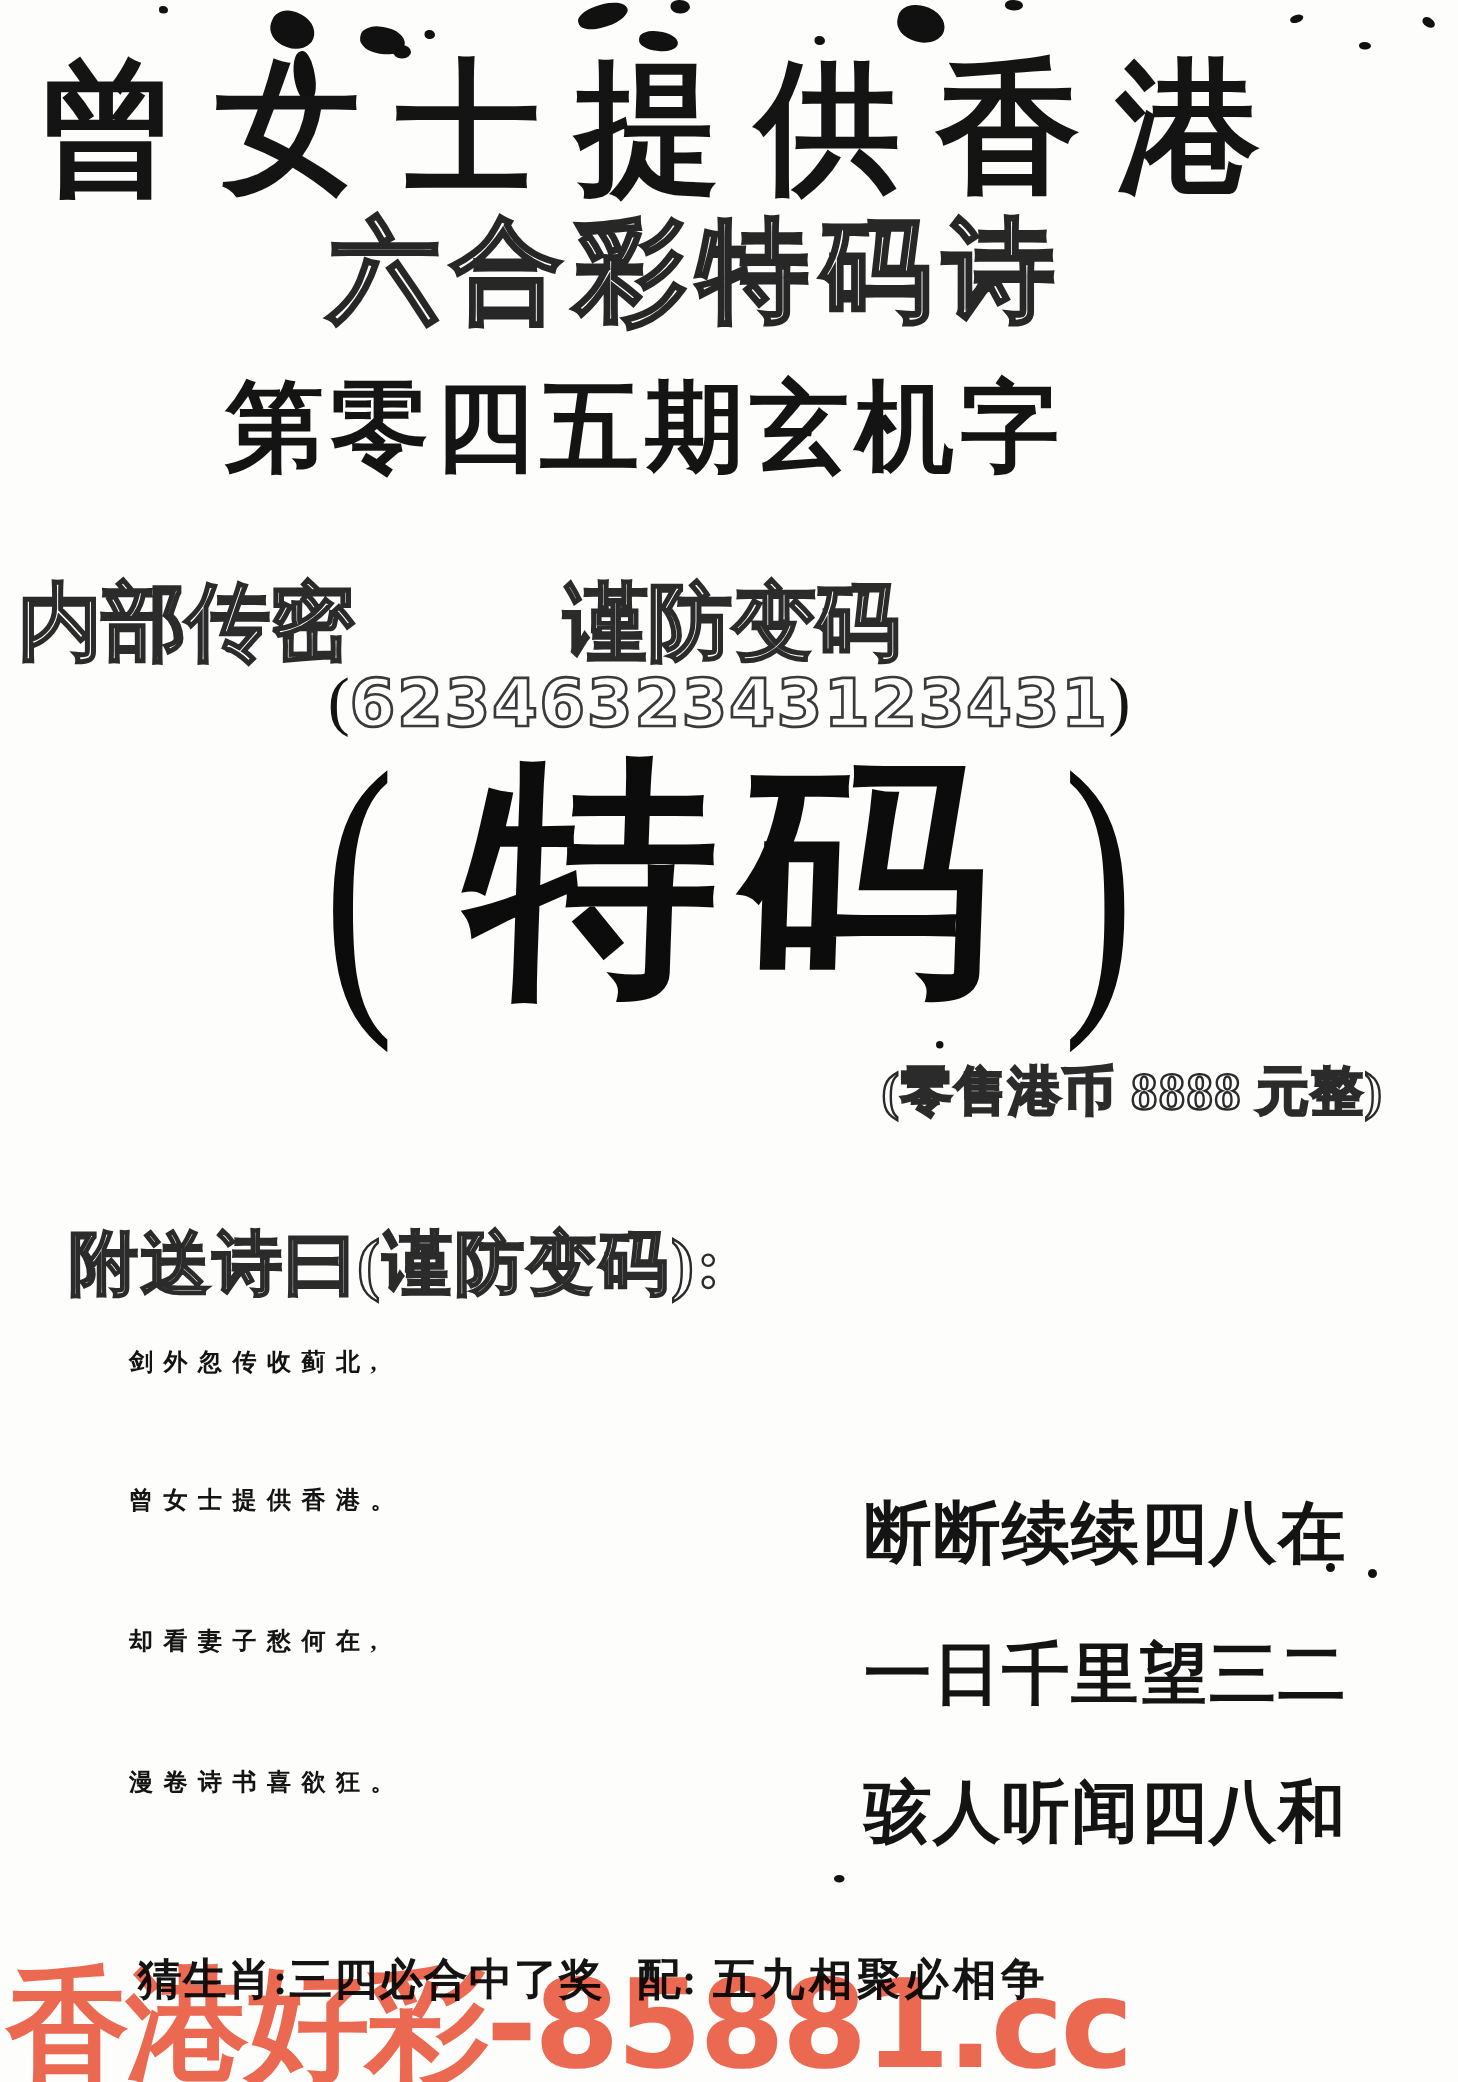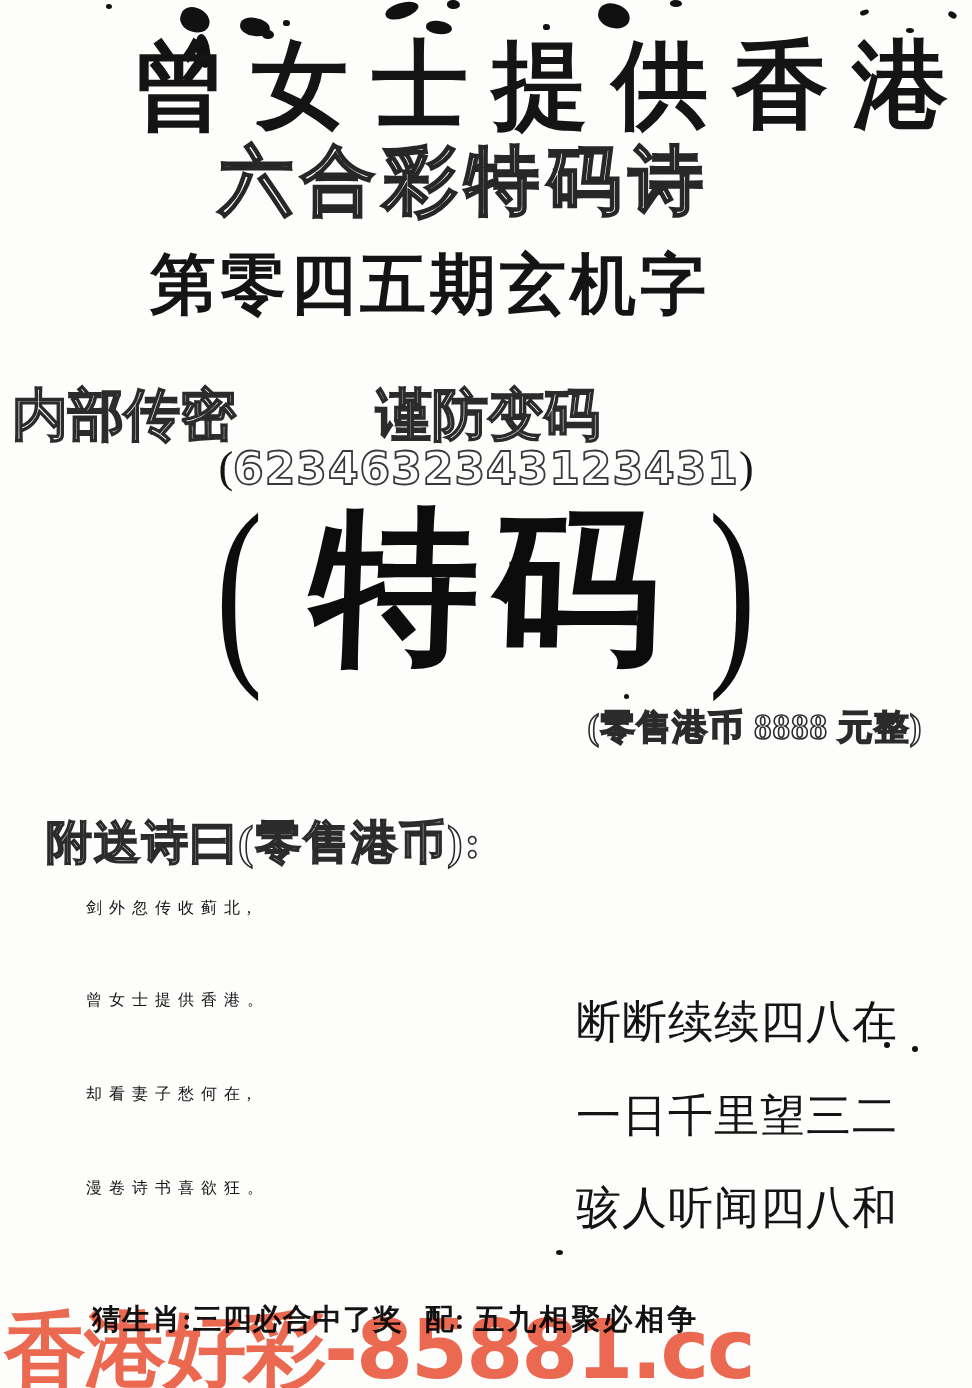--- a/index.html
+++ b/index.html
@@ -24,21 +24,21 @@
     -webkit-text-stroke:2.2px #272727;
     text-stroke:2.2px #272727;
   }
   .t-outline-thin{
     font-weight:700;
     color:#ffffff;
     -webkit-text-stroke:1.6px #2b2b2b;
     text-stroke:1.6px #2b2b2b;
   }
 
-  .title1{top:22px;left:0;width:972px;text-align:right;font-size:96px;letter-spacing:24px;text-indent:24px;}
+  .title1{top:22px;left:0;width:972px;text-align:left;font-size:96px;letter-spacing:24px;text-indent:24px;}
   .title2{top:132px;left:0;width:922px;text-align:center;font-size:74px;letter-spacing:8px;text-indent:8px;}
   .title3{top:240px;left:0;width:856px;text-align:center;font-size:66px;letter-spacing:4px;text-indent:4px;}
 
   .notice-row{top:378px;left:0;width:972px;text-align:left;font-size:56px;margin-left:12px;}
   .notice-row .gap{display:inline-block;width:140px;}
 
   .code-row{top:442px;left:0;width:972px;text-align:center;font-size:46px;}
   .code-row .paren{font-weight:400;color:#141414;-webkit-text-stroke:0;font-size:44px;vertical-align:2px;}
   .code-row .digits{
     font-family:"DejaVu Sans", sans-serif;
@@ -65,21 +65,21 @@
     line-height:200px;
   }
 
   .price-row{top:704px;left:555px;width:400px;text-align:center;font-size:35px;letter-spacing:1px;}
 
   .poem-intro{top:812px;left:46px;font-size:46px;letter-spacing:2px;}
   .poem-left{top:0;left:86px;width:470px;letter-spacing:7px;}
   .poem-right{top:0;left:576px;width:340px;letter-spacing:1px;font-size:45px;}
   .pl0{top:898px;} .pl1{top:990px;} .pl2{top:1084px;} .pl3{top:1178px;}
   .pr0{top:902px;} .pr1{top:992px;} .pr2{top:1086px;} .pr3{top:1178px;}
-  .poem-abs{position:absolute;white-space:nowrap;font-weight:400;color:#141414;}
+  .poem-abs{position:absolute;white-space:nowrap;font-weight:700;color:#141414;}
 
   .footer-black{top:1300px;left:92px;font-size:29px;letter-spacing:1px;font-weight:700;color:#141414;}
   .footer-black .pair-label{margin-left:22px;}
   .footer-black .pair-hint{margin-left:10px;letter-spacing:3px;}
 
   .watermark{
     top:1296px;left:4px;
     font-family:"DejaVu Sans", sans-serif;
     font-weight:700;
     font-size:82px;
@@ -149,21 +149,21 @@
   <div class="abs code-row">
     <span class="paren">(</span><span class="digits">6234632343123431</span><span class="paren">)</span>
   </div>
 
   <div class="abs big-row">
     <span class="big-paren open">(</span><span class="big-chars">特码</span><span class="big-paren close">)</span>
   </div>
 
   <div class="abs price-row t-outline-thin">(零售港币 8888 元整)</div>
 
-  <div class="abs poem-intro t-outline-thin">附送诗曰(零售港币):</div>
+  <div class="abs poem-intro t-outline-thin">附送诗曰(谨防变码):</div>
 
   <div class="poem-abs poem-left pl0">剑外忽传收蓟北,</div>
   <div class="poem-abs poem-left pl1">曾女士提供香港。</div>
   <div class="poem-abs poem-left pl2">却看妻子愁何在,</div>
   <div class="poem-abs poem-left pl3">漫卷诗书喜欲狂。</div>
 
   <div class="poem-abs poem-right pr1">断断续续四八在</div>
   <div class="poem-abs poem-right pr2">一日千里望三二</div>
   <div class="poem-abs poem-right pr3">骇人听闻四八和</div>
 

